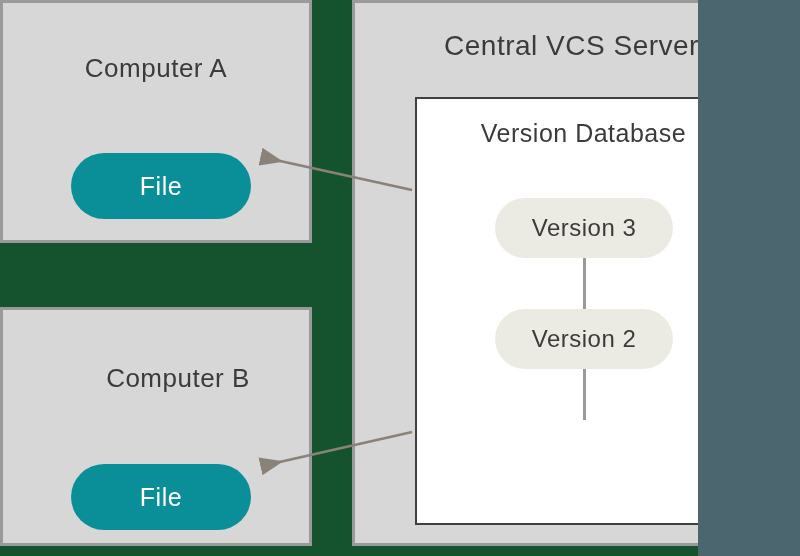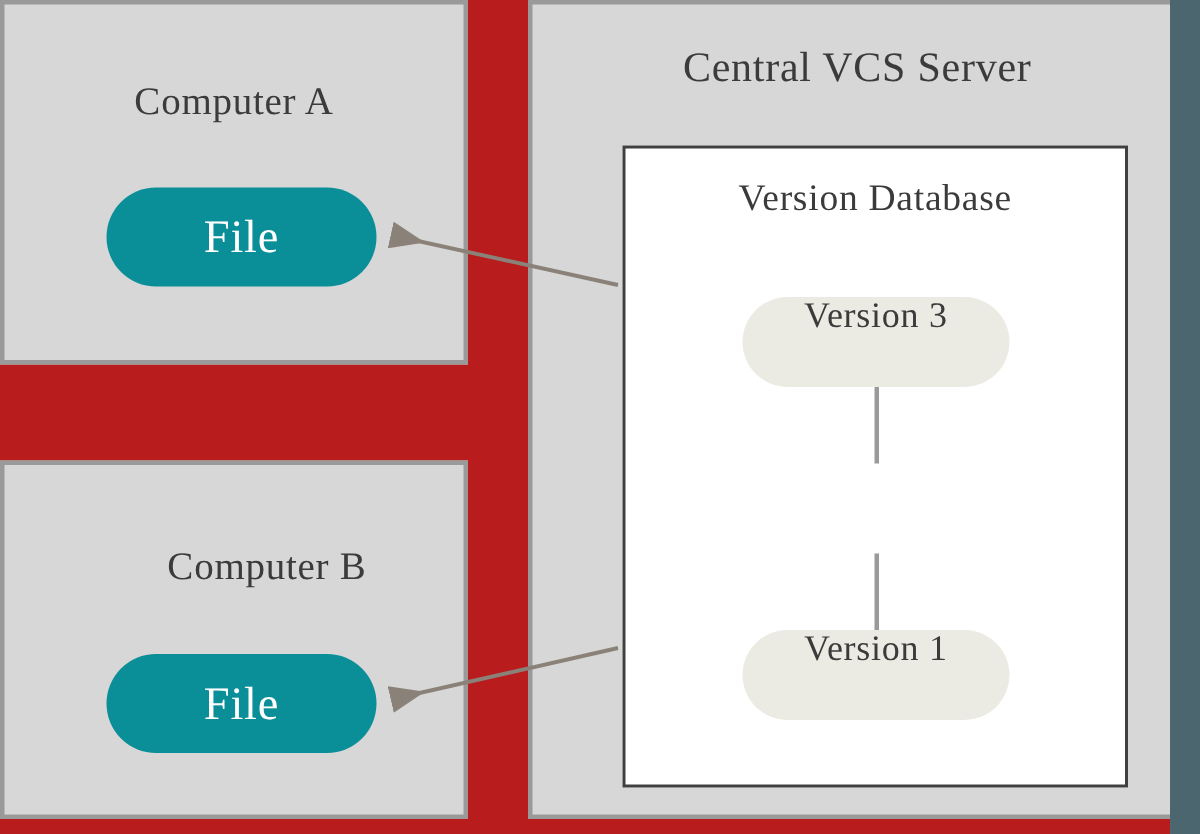--- a/index.html
+++ b/index.html
@@ -2,25 +2,25 @@
 <html><head>
 <meta charset="utf-8">
 <style>
   html, body {
     margin: 0;
     padding: 0;
     background: #4c6670;
   }
   #canvas {
     position: relative;
-    width: 780px;
+    width: 698px;
     height: 556px;
-    background: #b91c1c;
+    background: #14532d;
     overflow: hidden;
-    font-family: Liberation Serif, serif;
+    font-family: Liberation Sans, sans-serif;
   }
   .panel {
     position: absolute;
     background: #d7d7d7;
     border: 3px solid #9a9a9a;
     box-sizing: border-box;
   }
   #computer-a {
     left: 0px;
     top: 0px;
@@ -57,22 +57,23 @@
     position: absolute;
     left: 68px;
     width: 180px;
     height: 66px;
     background: #0a8f99;
     border-radius: 33px;
     display: flex;
     align-items: center;
     justify-content: center;
     color: #ffffff;
-    font-size: 31px;
+    font-size: 25px;
     letter-spacing: 0.5px;
+    margin-top: 28px;
   }
   #computer-a .file-pill { top: 122px; }
   #computer-b .file-pill { top: 126px; }
 
   #version-database {
     position: absolute;
     left: 60px;
     top: 94px;
     width: 337px;
     height: 428px;
@@ -92,20 +93,21 @@
     white-space: nowrap;
   }
   .version-pill {
     position: absolute;
     left: 78px;
     width: 178px;
     height: 60px;
     background: #ecebe3;
     border-radius: 30px;
     display: flex;
+    align-items: center;
     justify-content: center;
     color: #3b3b3b;
     font-size: 24px;
     letter-spacing: 0.5px;
   }
   #version-3 { top: 99px; }
   #version-2 { top: 210px; }
   #version-1 { top: 321px; }
 
   .connector {
@@ -149,25 +151,25 @@
     <div class="panel-title">Central VCS Server</div>
 
     <div id="version-database">
       <div class="db-title">Version Database</div>
 
       <div class="version-pill" id="version-3">
         <span>Version 3</span>
       </div>
       <div class="connector" id="connector-3-2"></div>
 
+      <div class="version-pill" id="version-2">
+        <span>Version 2</span>
+      </div>
       <div class="connector" id="connector-2-1"></div>
 
-      <div class="version-pill" id="version-1">
-        <span>Version 1</span>
-      </div>
     </div>
   </div>
 
   <svg id="arrows" viewBox="0 0 800 556">
     <defs>
       <marker id="arrowhead" markerWidth="9" markerHeight="7" refX="8.4" refY="3.5" orient="auto" markerUnits="strokeWidth">
         <polygon points="0 3.5, 9 0, 9 7" fill="#8a8278"></polygon>
       </marker>
     </defs>
     <line x1="412" y1="190" x2="262" y2="157" stroke="#8a8278" stroke-width="2.6" marker-end="url(#arrowhead)"></line>

